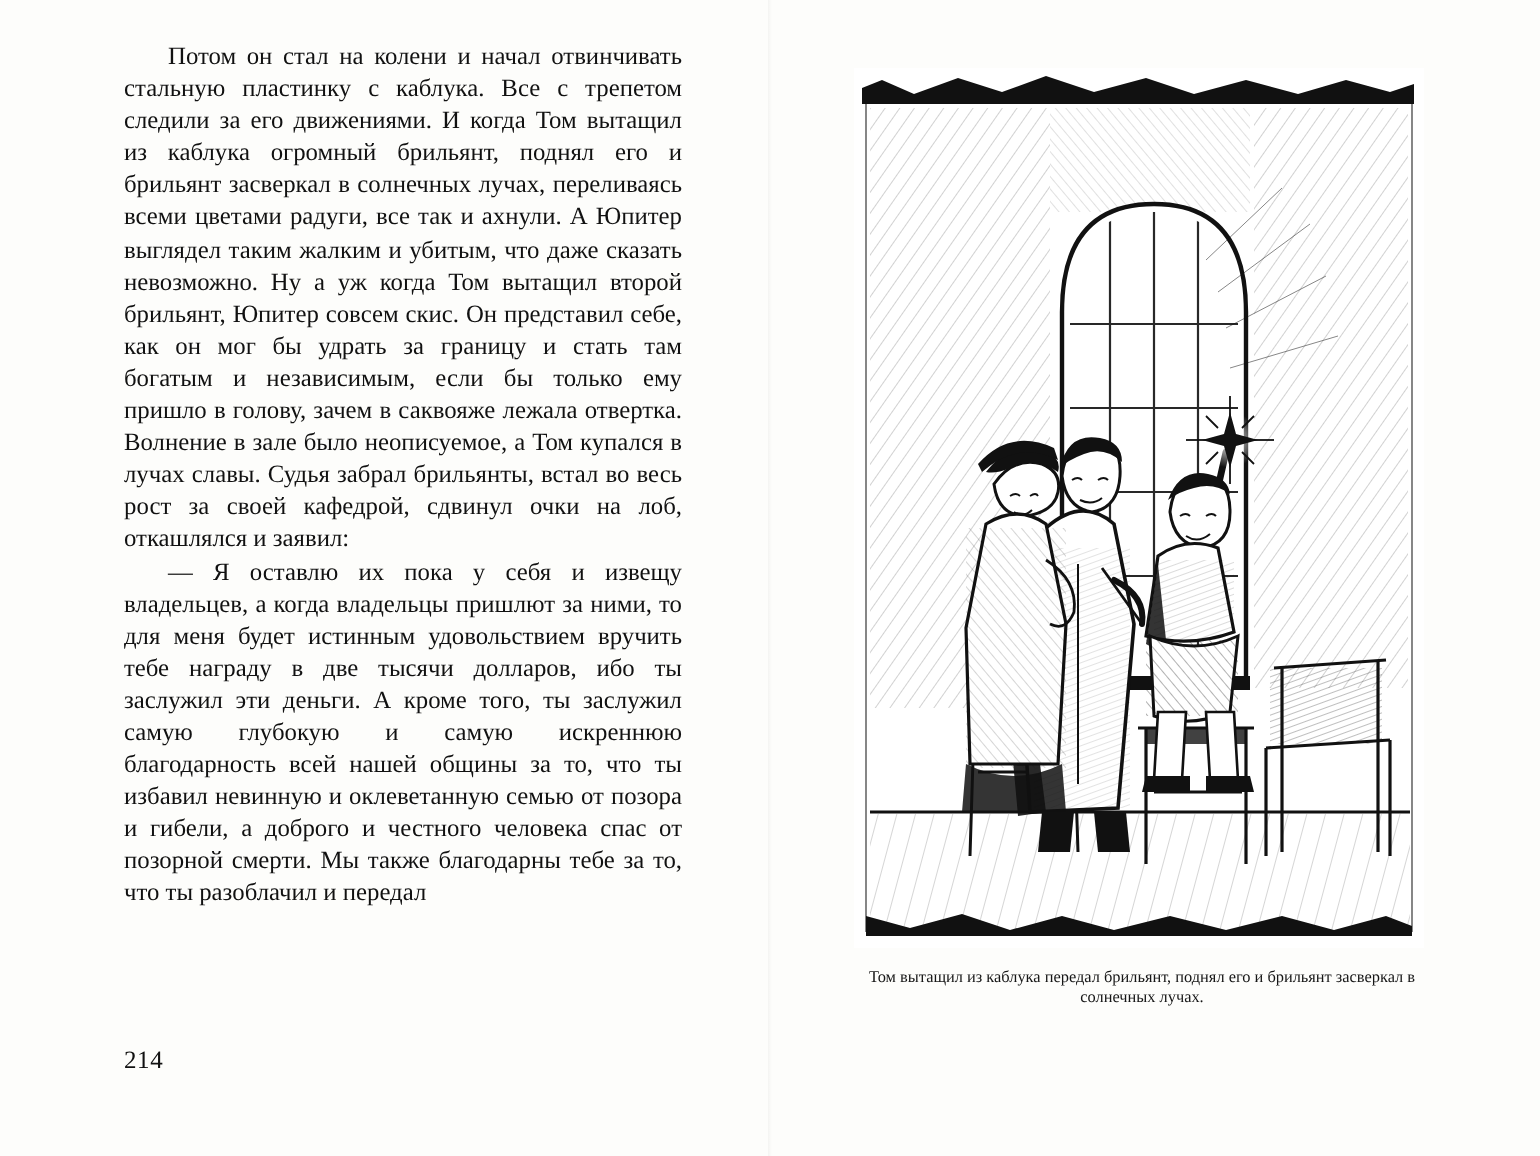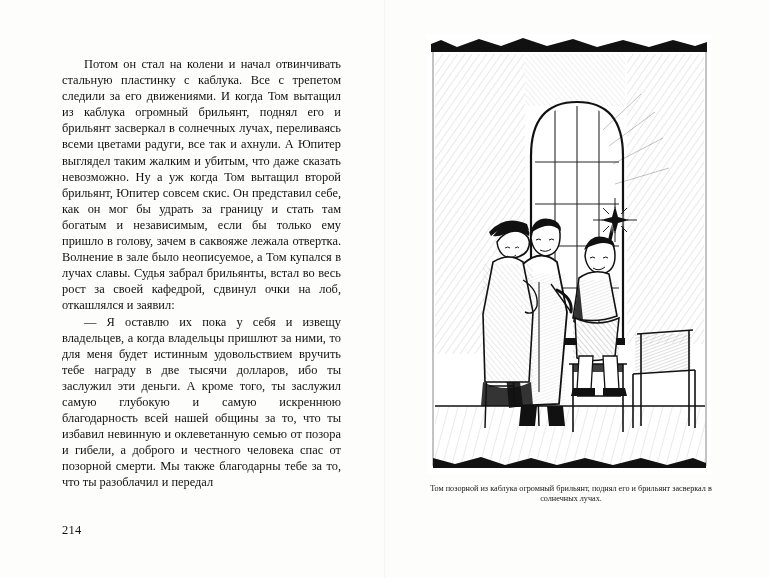--- a/index.html
+++ b/index.html
@@ -22,21 +22,21 @@
   .spread {
     position: absolute;
     inset: 0;
     display: flex;
   }
   .left-page {
     position: relative;
     width: 385px;
     height: 578px;
     box-sizing: border-box;
-    padding: 56px 44px 30px 62px;
+    padding: 20px 44px 30px 62px;
   }
   .right-page {
     position: relative;
     width: 385px;
     height: 578px;
     box-sizing: border-box;
     padding: 34px 58px 30px 42px;
   }
   .body-text {
     font-family: "Liberation Serif", serif;
@@ -273,18 +273,18 @@
               <path d="M66 228 q16 -10 30 0 l10 50 l-4 70 l-44 0 l-2 -68 Z" fill="#ffffff" stroke="#111" stroke-width="1.6"></path>
               <rect x="56" y="230" width="50" height="120" fill="url(#hatchB)" opacity="0.3"></rect>
               <path d="M96 246 q16 10 14 26 q-4 10 -12 6" fill="none" stroke="#111" stroke-width="1.4"></path>
               <path d="M56 348 q24 12 48 0 l2 24 l-52 0 Z" fill="#111" opacity="0.85"></path>
             </g>
 
             <path d="M6 424 L28 430 L54 423 L78 431 L104 424 L130 431 L158 424 L186 431 L214 424 L240 431 L266 424 L279 429 L279 434 L6 434 Z" fill="#111"></path>
           </svg>
         </div>
       </div>
-      <div class="caption">Том позорной из каблука огромный брильянт, поднял его и брильянт засверкал в солнечных лучах.</div>
+      <div class="caption">Том вытащил из каблука передал брильянт, поднял его и брильянт засверкал в солнечных лучах.</div>
     </div>
 
   </div>
   <div class="gutter-shadow"></div>
 </div>
 
 </body></html>

